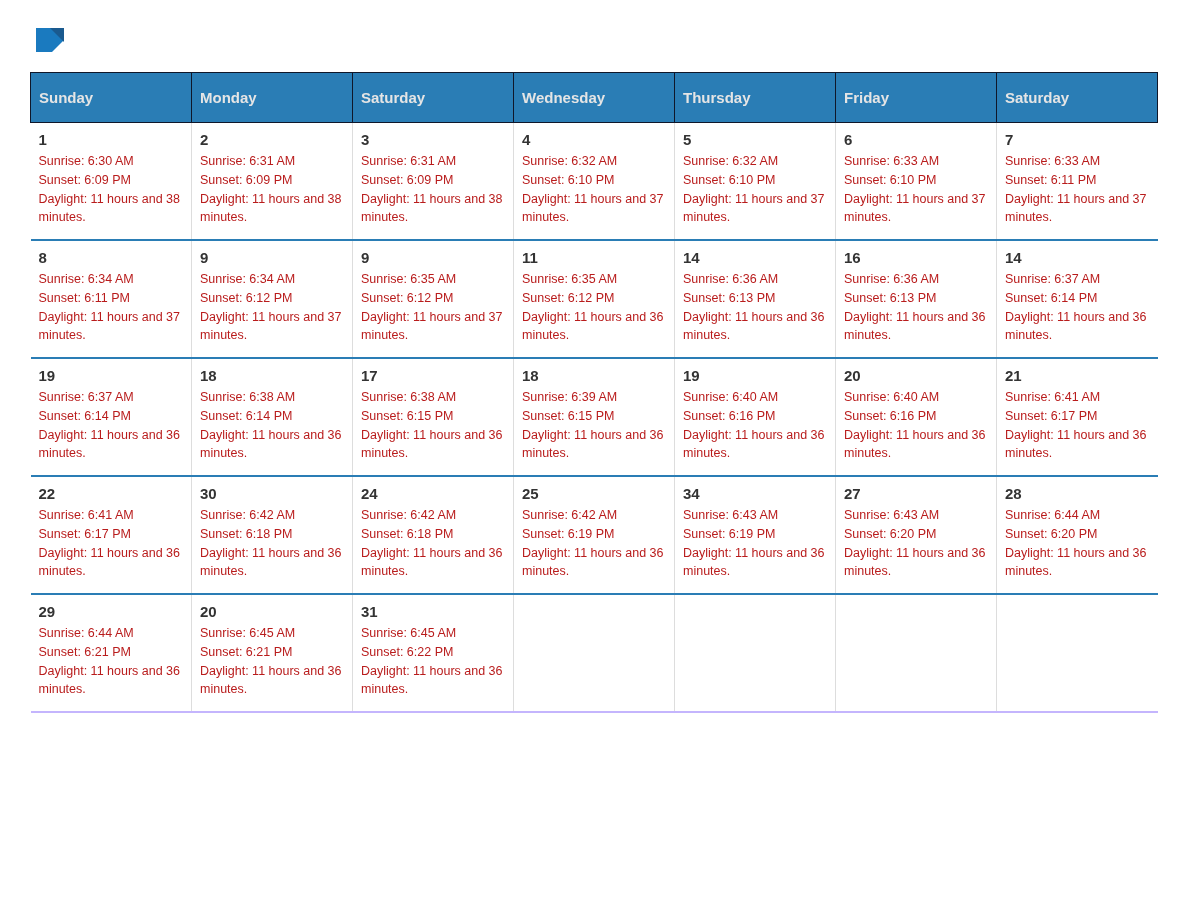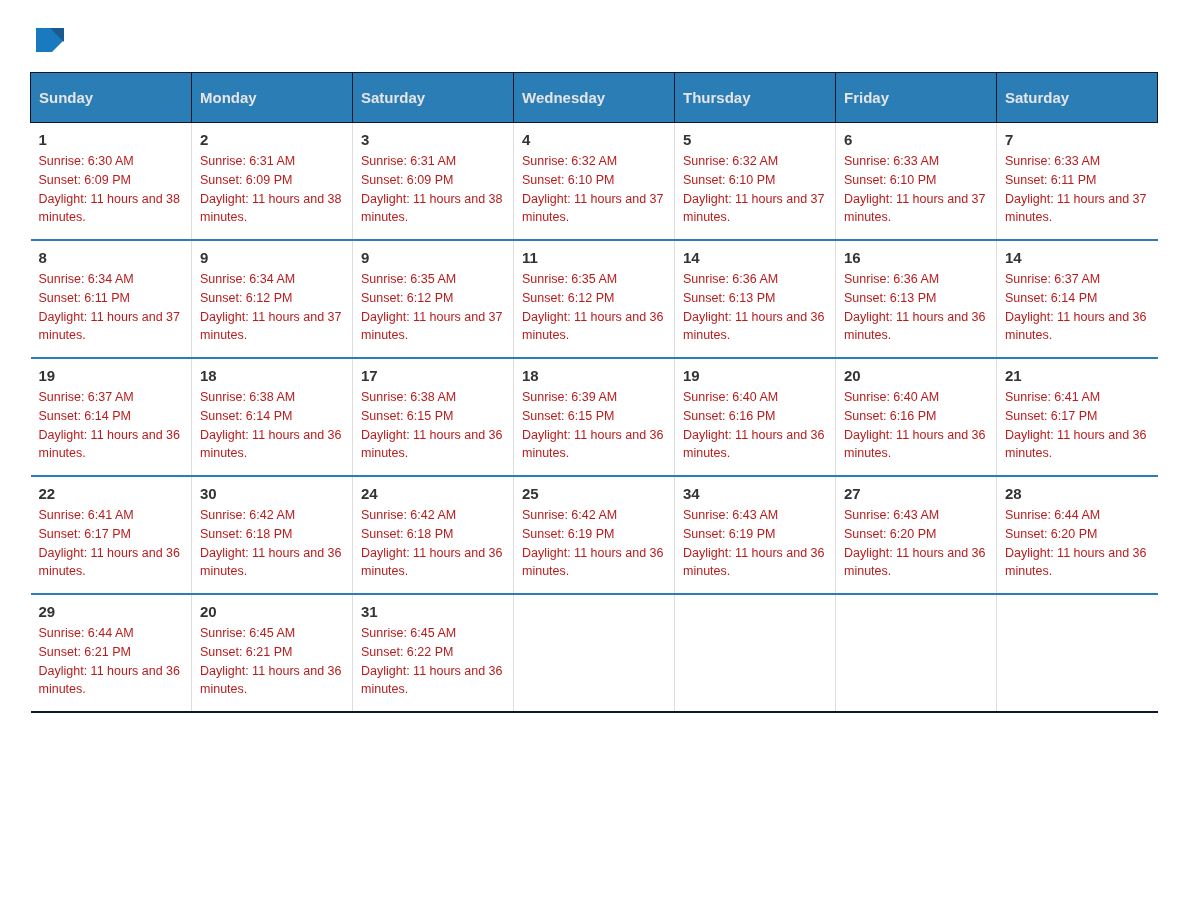--- a/index.html
+++ b/index.html
@@ -83,21 +83,21 @@
       font-weight: bold;
       display: block;
       margin-bottom: 4px;
     }
     .day-info {
       line-height: 1.5;
       color: #b91c1c;
       font-size: 12.5px;
     }
     tbody tr:last-child {
-      border-bottom: 2px solid #0f172a;
+      border-bottom: 2px solid #c4b5fd;
     }
   </style>
 </head>
 <body>
 
 <div class="header">
   <div class="logo">
     <span class="logo-text-general"></span>
     <svg class="logo-icon" viewBox="0 0 36 36">
       <polygon points="4,8 20,8 32,20 20,32 4,32" fill="#1a7abf"></polygon>

